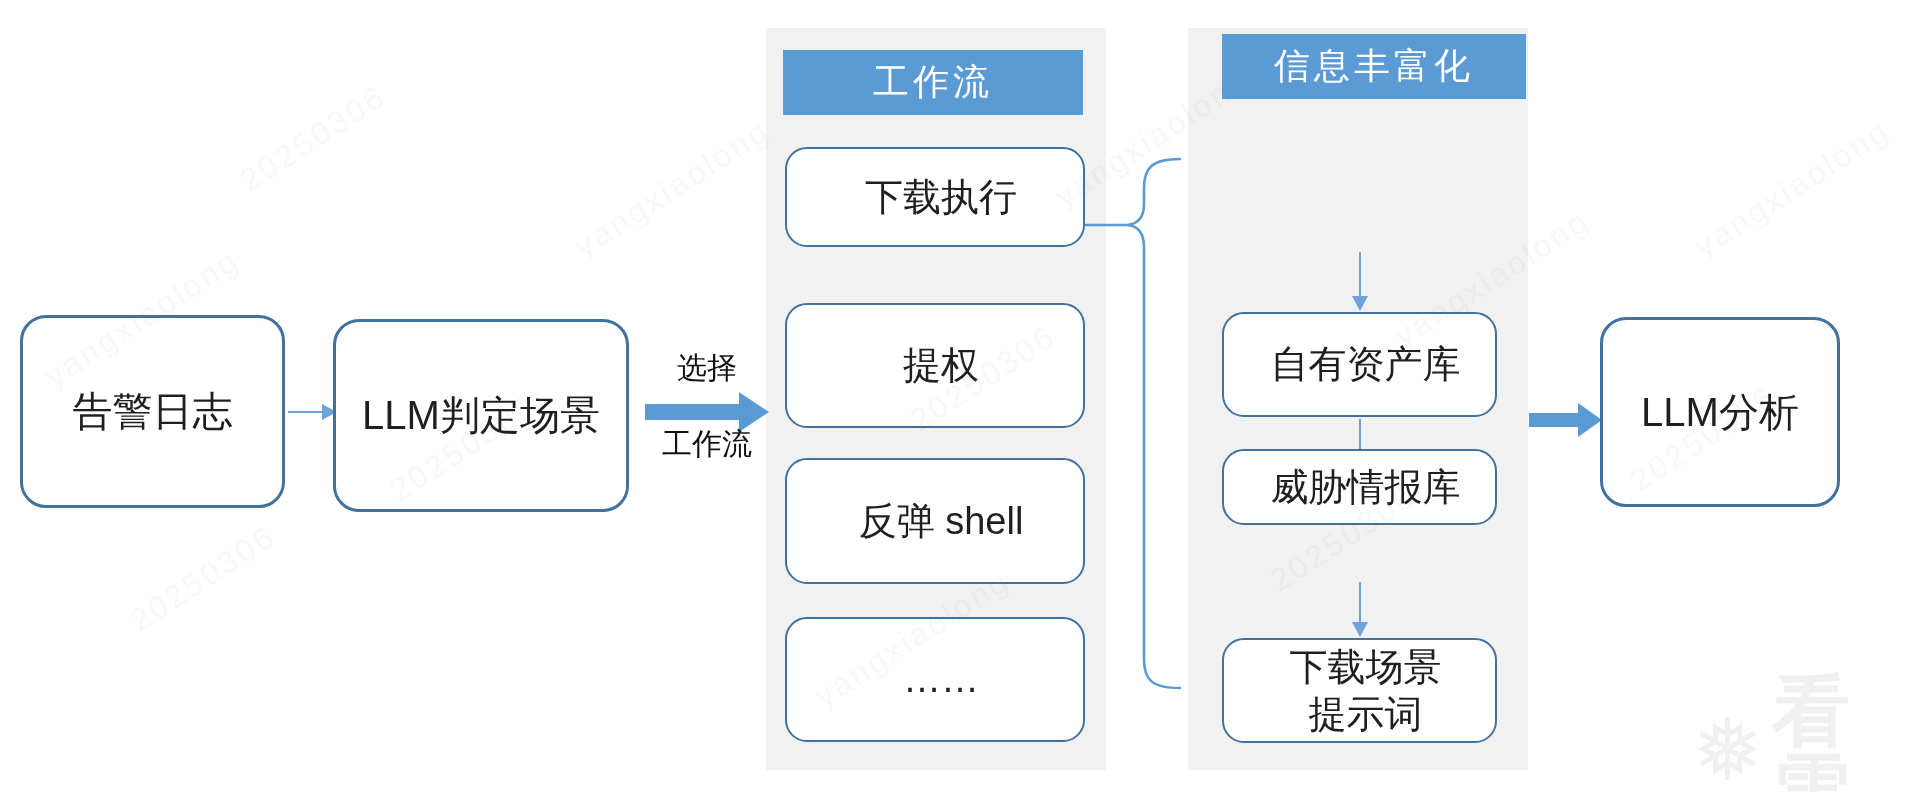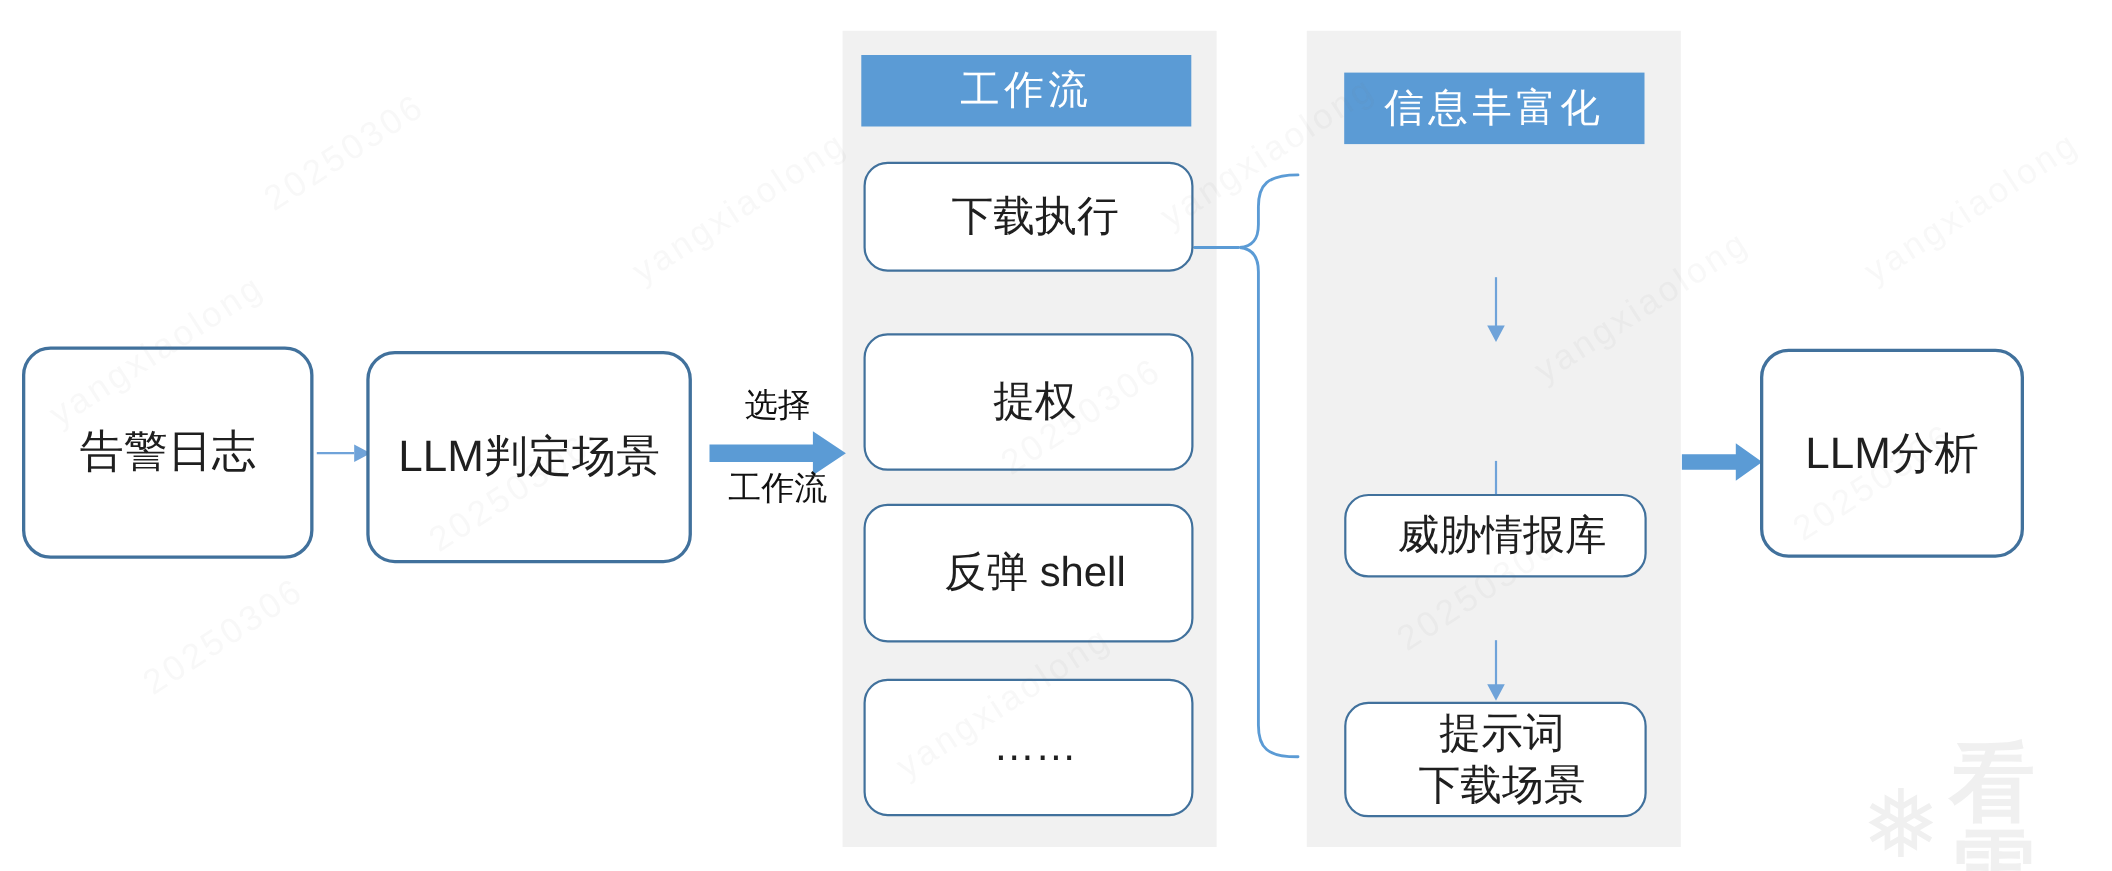--- a/index.html
+++ b/index.html
@@ -56,21 +56,21 @@
   <div class="wm" style="left:1260px;top:520px">20250306</div>
   <div class="wm" style="left:1380px;top:260px">yangxiaolong</div>
   <div class="wm" style="left:1620px;top:420px">20250306</div>
   <div class="wm" style="left:1680px;top:170px">yangxiaolong</div>
   <div class="wm" style="left:230px;top:120px">20250306</div>
 
   <div class="panel" style="left:766px;top:28px;width:340px;height:742px"></div>
   <div class="panel" style="left:1188px;top:28px;width:340px;height:742px"></div>
 
   <div class="hdr" style="left:783px;top:50px;width:300px;height:65px">工作流</div>
-  <div class="hdr" style="left:1222px;top:66px;width:273px;height:65px">信息丰富化</div>
+  <div class="hdr" style="left:1222px;top:34px;width:304px;height:65px">信息丰富化</div>
 
   <svg class="connectors" width="1920" height="792" viewBox="0 0 1920 792">
 
     <g>
       <line x1="288" y1="412" x2="322" y2="412" stroke="#6fa3d9" stroke-width="2"></line>
       <polygon points="322,404 337,412 322,420" fill="#6fa3d9"></polygon>
     </g>
 
     <polygon points="645,404 739,404 739,392 769,412 739,432 739,420 645,420" fill="#5b9bd5"></polygon>
 
@@ -117,27 +117,30 @@
   <div class="node small" style="left:785px;top:303px;width:300px;height:125px">
     <span class="node-label wf-label">提权</span>
   </div>
   <div class="node small" style="left:785px;top:458px;width:300px;height:126px">
     <span class="node-label wf-label">反弹 shell</span>
   </div>
   <div class="node small" style="left:785px;top:617px;width:300px;height:125px">
     <span class="node-label wf-label">……</span>
   </div>
 
+  <div class="node small" style="left:1222px;top:312px;width:275px;height:105px">
+    <span class="node-label wf-label">自有资产库</span>
+  </div>
   <div class="node small" style="left:1222px;top:449px;width:275px;height:76px">
     <span class="node-label wf-label">威胁情报库</span>
   </div>
   <div class="node small" style="left:1222px;top:638px;width:275px;height:105px">
     <span class="node-label wf-label">
+      <span style="display:block">下载场景</span>
       <span style="display:block">提示词</span>
-      <span style="display:block">下载场景</span>
     </span>
   </div>
 
   <div class="kanxue">
     <span class="kx-flake">❅</span>
     <span class="kx-text">看雪</span>
   </div>
 
 </div>
 

